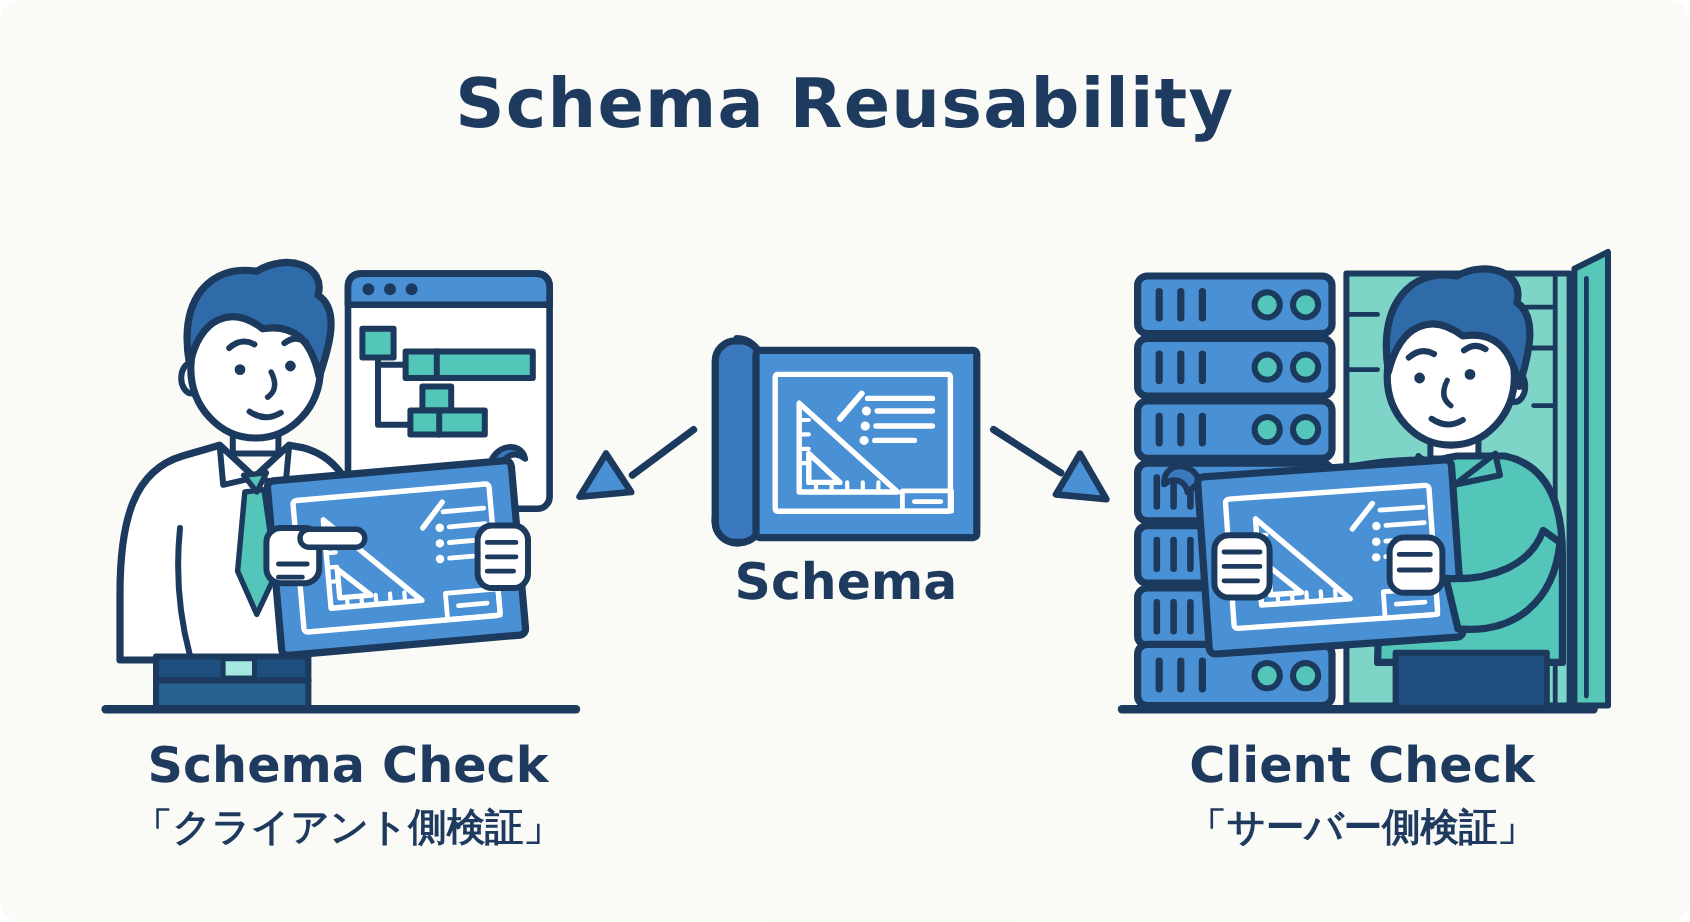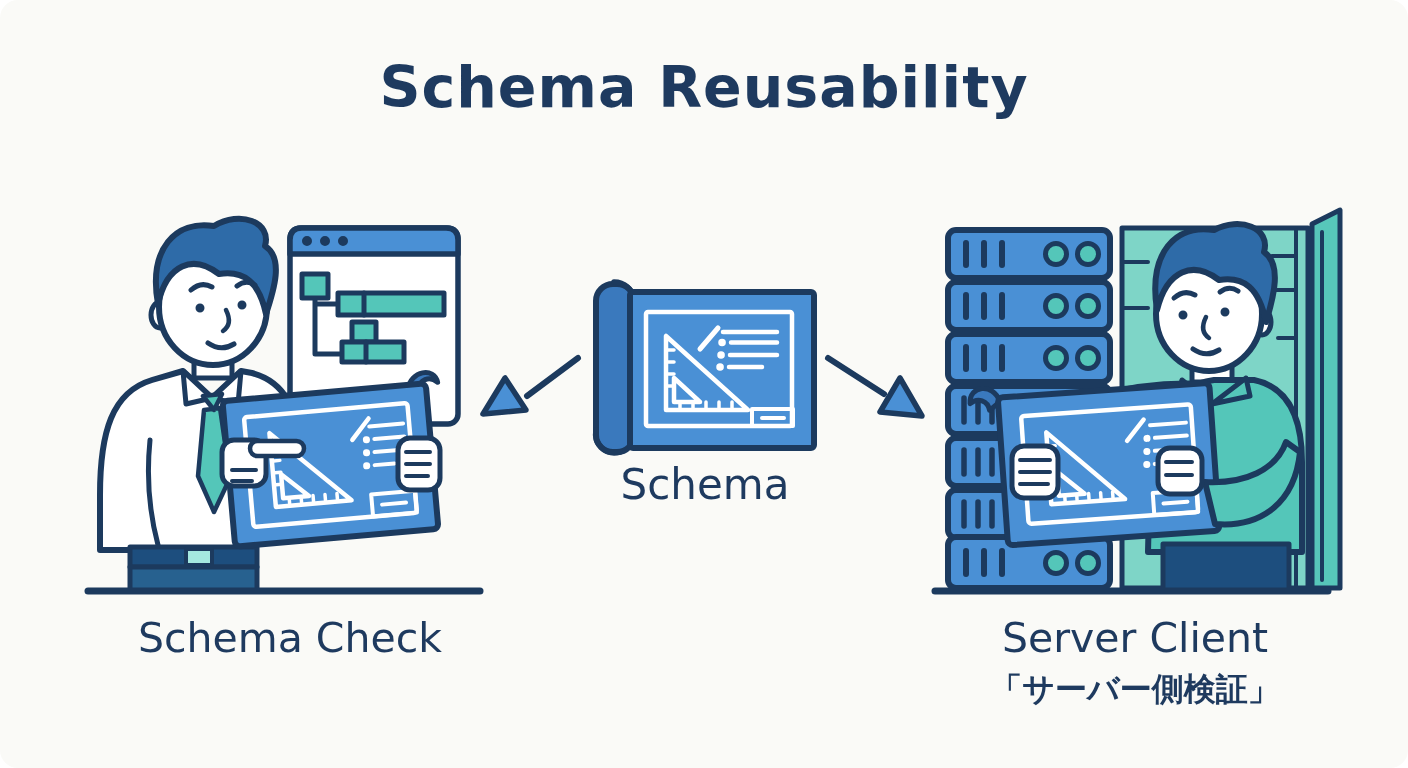--- a/index.html
+++ b/index.html
@@ -8,21 +8,21 @@
     --door-teal:#57c7ba; --dark-blue:#1d4e7e; --mid-blue:#27618f;
     --roll-blue:#3a79bd; --buckle-teal:#a5e8e0;
   }
   html,body{margin:0;padding:0;}
   .canvas{position:relative;width:1408px;height:768px;background:var(--background);
     overflow:hidden;font-family:"DejaVu Sans","Liberation Sans",sans-serif;border-radius:18px;}
   .art{position:absolute;left:0;top:0;}
   .title{position:absolute;top:54px;left:0;width:100%;text-align:center;
     font-size:57px;font-weight:700;color:var(--text-navy);letter-spacing:1px;}
   .caption{position:absolute;text-align:center;color:var(--text-navy);}
-  .caption .en{font-size:41px;font-weight:400;line-height:1.05;}
+  .caption .en{font-size:41px;font-weight:700;line-height:1.05;}
   .caption .jp{font-size:32px;font-weight:700;margin-top:8px;}
   .cap-client{left:70px;width:440px;top:617px;}
   .cap-schema{left:545px;width:320px;top:463px;}
   .cap-schema .en{font-size:42px;}
   .cap-schema .jp{font-size:31px;margin-top:5px;}
   .cap-server{left:925px;width:420px;top:617px;}
   
   .o{stroke:var(--outline-navy);stroke-linecap:round;stroke-linejoin:round;}
   .wo{stroke:#fff;fill:none;stroke-linecap:round;stroke-linejoin:round;}
   .nf{fill:none}.fw{fill:#fff}.fb{fill:var(--blue)}.ft{fill:var(--teal)}
@@ -211,20 +211,21 @@
   </svg>
 
   <div class="title">Schema Reusability</div>
 
   <div class="caption cap-schema">
     <div class="en">Schema</div>
   </div>
 
   <div class="caption cap-client">
     <div class="en">Schema Check</div>
+    <div class="jp">「クライアント側検証」</div>
   </div>
 
   <div class="caption cap-server">
-    <div class="en">Server Client</div>
+    <div class="en">Client Check</div>
     <div class="jp">「サーバー側検証」</div>
   </div>
 
 </div>
 
 </body></html>

